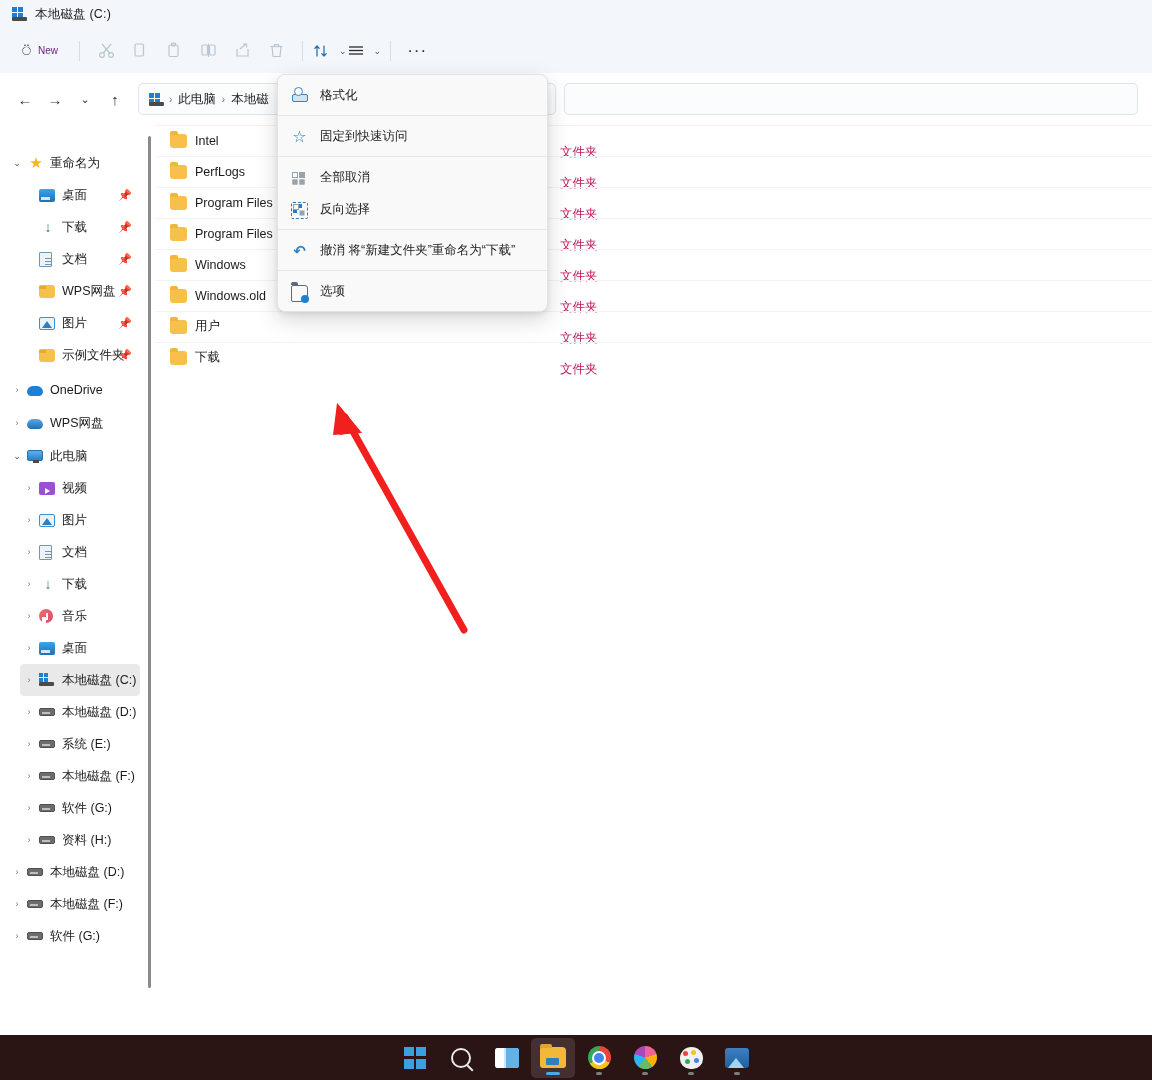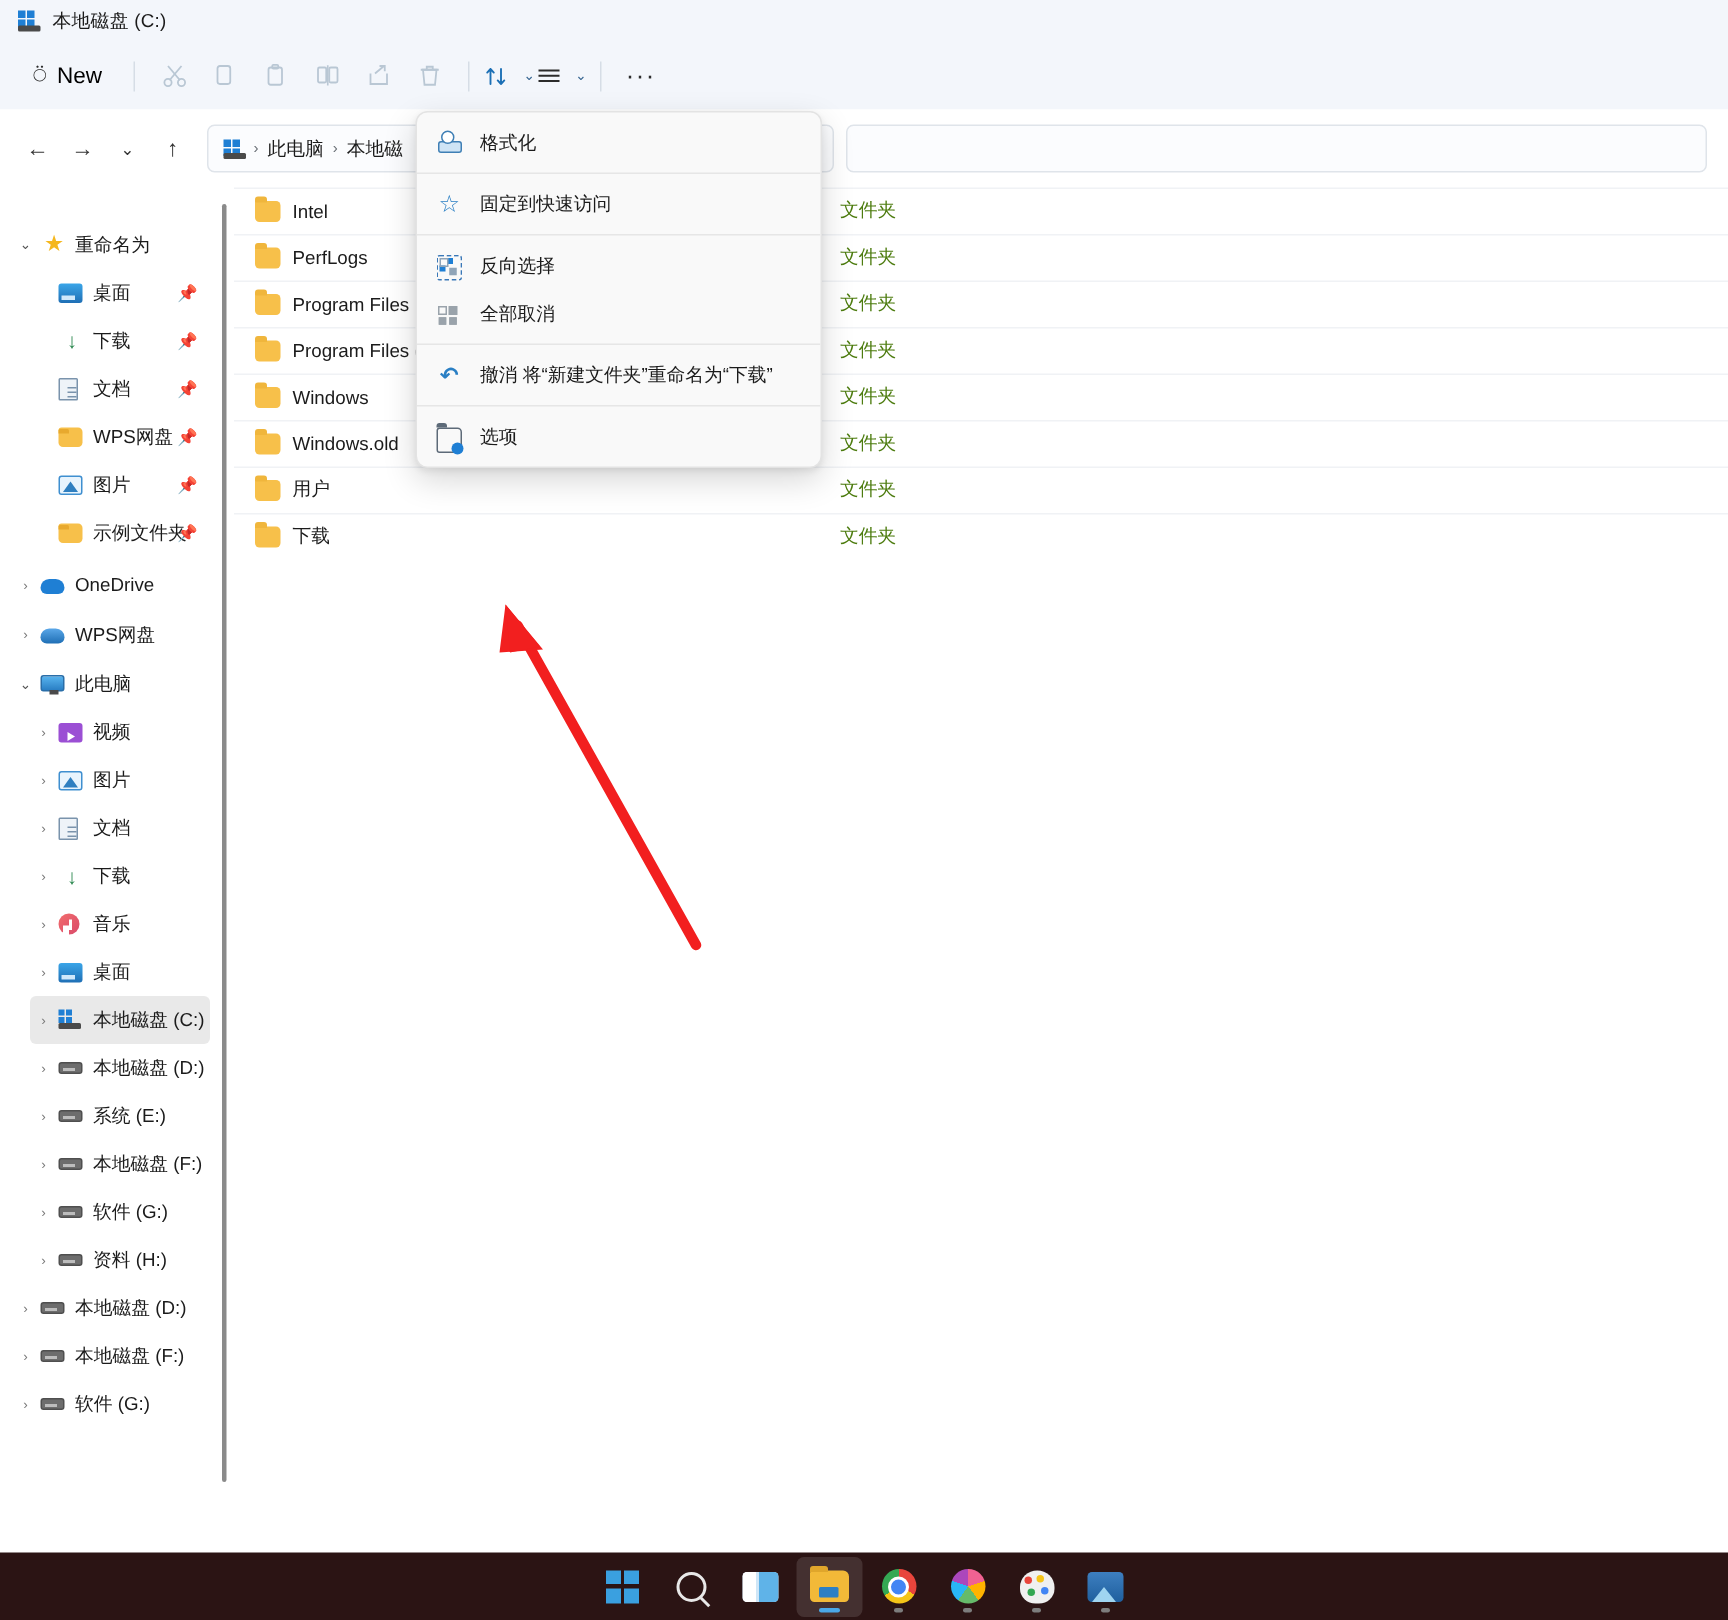--- a/index.html
+++ b/index.html
@@ -36,21 +36,21 @@
     position: absolute; left: 0; top: 28px; width: 1152px; height: 45px;
     background: #f3f6fb;
     display: flex; align-items: center; padding-left: 14px; gap: 0px;
   }
   .tb-btn {
     height: 32px; min-width: 34px; border-radius: 5px;
     display: flex; align-items: center; justify-content: center; gap: 7px;
     color: #1b5e9e; cursor: default;
   }
   .tb-new { padding: 0 12px 0 8px; color: #1b1b1b; }
-  .tb-new .lbl { font-size: 15px; color: #000000; }
+  .tb-new .lbl { font-size: 10px; color: #701a75; }
   .tb-sep { width: 1px; height: 20px; background: #d6dde6; margin: 0 9px; }
   .tb-dis { color: #b9c7d4; }
   .tb-chev { font-size: 9px; color: #33638f; margin-left: 2px; }
   .tb-dots { font-size: 17px; letter-spacing: 1px; color: #2b2b2b; }
 
   
   .addrrow {
     position: absolute; left: 0; top: 73px; width: 1152px; height: 52px;
     background: #ffffff; display: flex; align-items: center; padding-left: 10px;
   }
@@ -124,21 +124,21 @@
   
   .filepane { position: absolute; left: 156px; top: 125px; width: 996px; height: 880px; background:#fff; }
   .colhdr { position: relative; height: 36px; display:flex; align-items:center; font-size:12.5px; color:#3c4a57; }
   .col { position: absolute; top: 0; height: 36px; display:flex; align-items:center; padding-left: 12px; }
   .col .divr { position:absolute; right:0; top:9px; width:1px; height:18px; background:#e2e6eb; }
   .rowline { position:absolute; left:0; width:100%; height:1px; background:#f0f2f5; }
   .frow { position:relative; height:31px; }
   .fname { position:absolute; left:14px; top:0; height:31px; display:flex; align-items:center; gap:8px; font-size:12.5px; color:#1b1b1b; }
   .fico { width:17px; height:14px; position:relative; background:#f7c04a; border-radius:1px 3px 3px 3px; }
   .fico::before { content:""; position:absolute; left:0; top:-3px; width:8px; height:4px; background:#f0b63c; border-radius:2px 2px 0 0; }
-  .ftype { position:absolute; left:404px; top:0; height:31px; display:flex; align-items:center; font-size:12.5px; color:#4d7c0f; }
+  .ftype { position:absolute; left:404px; top:12px; height:31px; display:flex; align-items:center; font-size:12.5px; color:#be185d; }
 
   
   .ctxmenu {
     position: absolute; left: 277px; top: 74px; width: 271px;
     background: #f9f9f9; border: 1px solid #e3e3e3; border-radius: 8px;
     box-shadow: 0 8px 22px rgba(0,0,0,0.16), 0 2px 5px rgba(0,0,0,0.08);
     padding: 4px 0; overflow: hidden;
   }
   .ctxitem {
     height: 32px; display: flex; align-items: center; padding: 0 12px 0 10px;
@@ -592,29 +592,29 @@
       <div class="ctxsep"></div>
       <div class="ctxitem">
         <span class="cico">
           <span class="ic-star" style="position: absolute; left: 0px; top: 0px; width: 17px; height: 17px; display: block;">☆</span>
         </span>
         <span>固定到快速访问</span>
       </div>
       <div class="ctxsep"></div>
       <div class="ctxitem">
         <span class="cico">
-          <span class="ic-selinv" style="position: absolute; left: 0px; top: 0px; width: 17px; height: 17px; display: block;"></span>
-        </span>
-        <span>反向选择</span>
+          <span class="ic-selnone" style="position: absolute; left: 0px; top: 0px; width: 17px; height: 17px; display: block;"></span>
+        </span>
+        <span>全部取消</span>
       </div>
       <div class="ctxitem">
         <span class="cico">
-          <span class="ic-selnone" style="position: absolute; left: 0px; top: 0px; width: 17px; height: 17px; display: block;"></span>
-        </span>
-        <span>全部取消</span>
+          <span class="ic-selinv" style="position: absolute; left: 0px; top: 0px; width: 17px; height: 17px; display: block;"></span>
+        </span>
+        <span>反向选择</span>
       </div>
       <div class="ctxsep"></div>
       <div class="ctxitem">
         <span class="cico">
           <span class="ic-undo" style="position: absolute; left: 0px; top: 0px; width: 17px; height: 17px; display: block;">↶</span>
         </span>
         <span>撤消 将“新建文件夹”重命名为“下载”</span>
       </div>
       <div class="ctxsep"></div>
       <div class="ctxitem">

